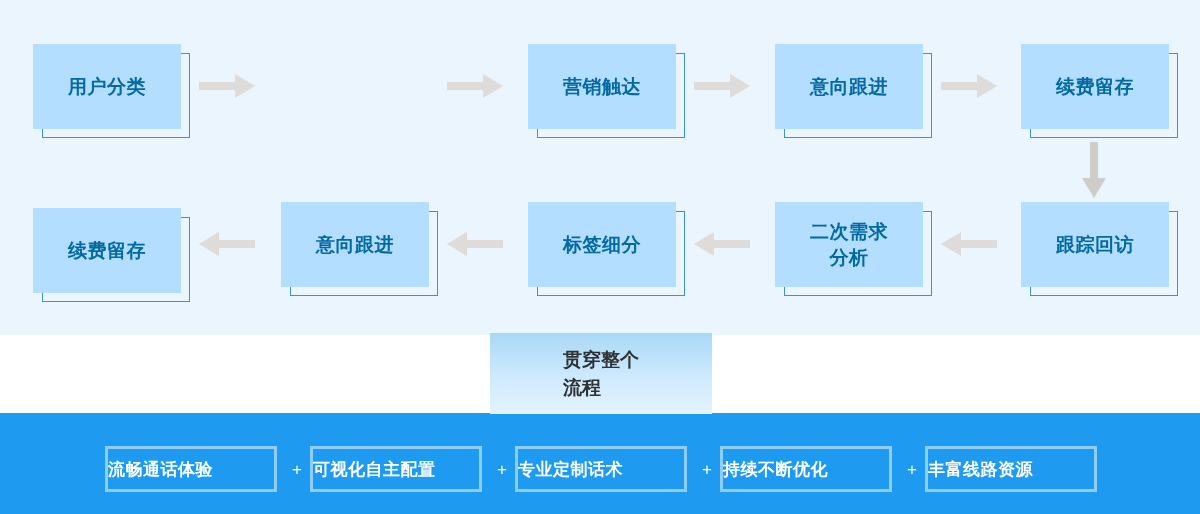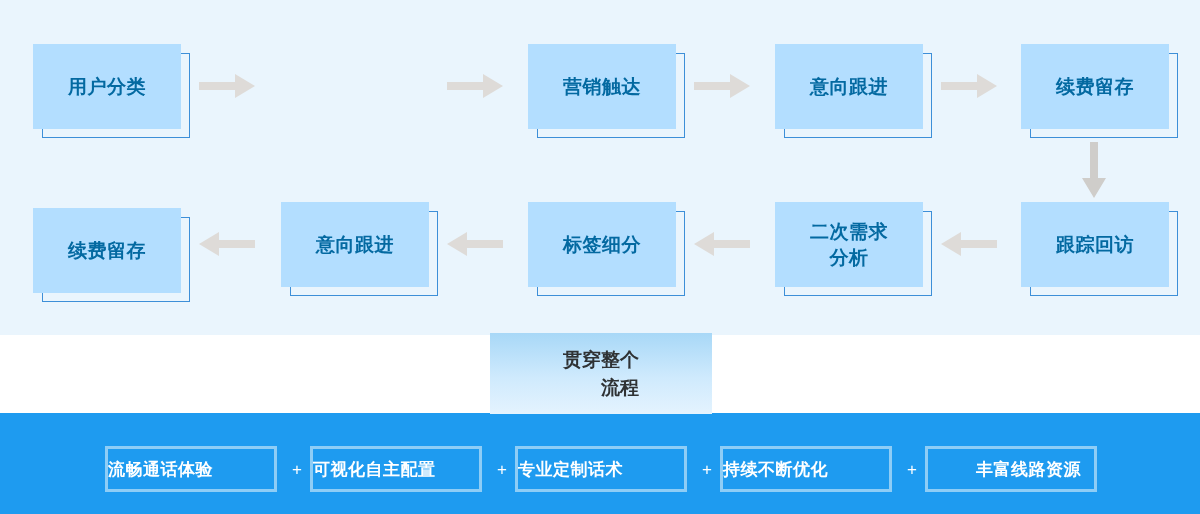--- a/index.html
+++ b/index.html
@@ -61,21 +61,21 @@
     position:absolute;
     width:26px;height:56px;
   }
   .arrow-v svg{display:block;}
 
   
   .span-box{
     position:absolute;left:490px;top:333px;width:222px;height:81px;
     background:linear-gradient(180deg,#a8d8f7 0%,#cfeafd 55%,#e4f3fe 100%);
     display:flex;align-items:center;justify-content:center;
-    text-align:right;
+    text-align:left;
   }
   .span-box .label{
     font-size:19px;font-weight:bold;color:#2f3234;
     line-height:1.45;white-space:pre-line;
   }
 
   
   .pill{
     position:absolute;top:446px;
     width:172px;height:46px;
@@ -224,17 +224,17 @@
   <div class="pill" style="left:515px;">
     <span class="label">专业定制话术</span>
   </div>
   <div class="plus" style="left:697px;">+</div>
 
   <div class="pill" style="left:720px;">
     <span class="label">持续不断优化</span>
   </div>
   <div class="plus" style="left:902px;">+</div>
 
-  <div class="pill" style="left:925px;padding-left:48px;">
+  <div class="pill" style="left:925px;">
     <span class="label">丰富线路资源</span>
   </div>
 
 </div>
 
 </body></html>

